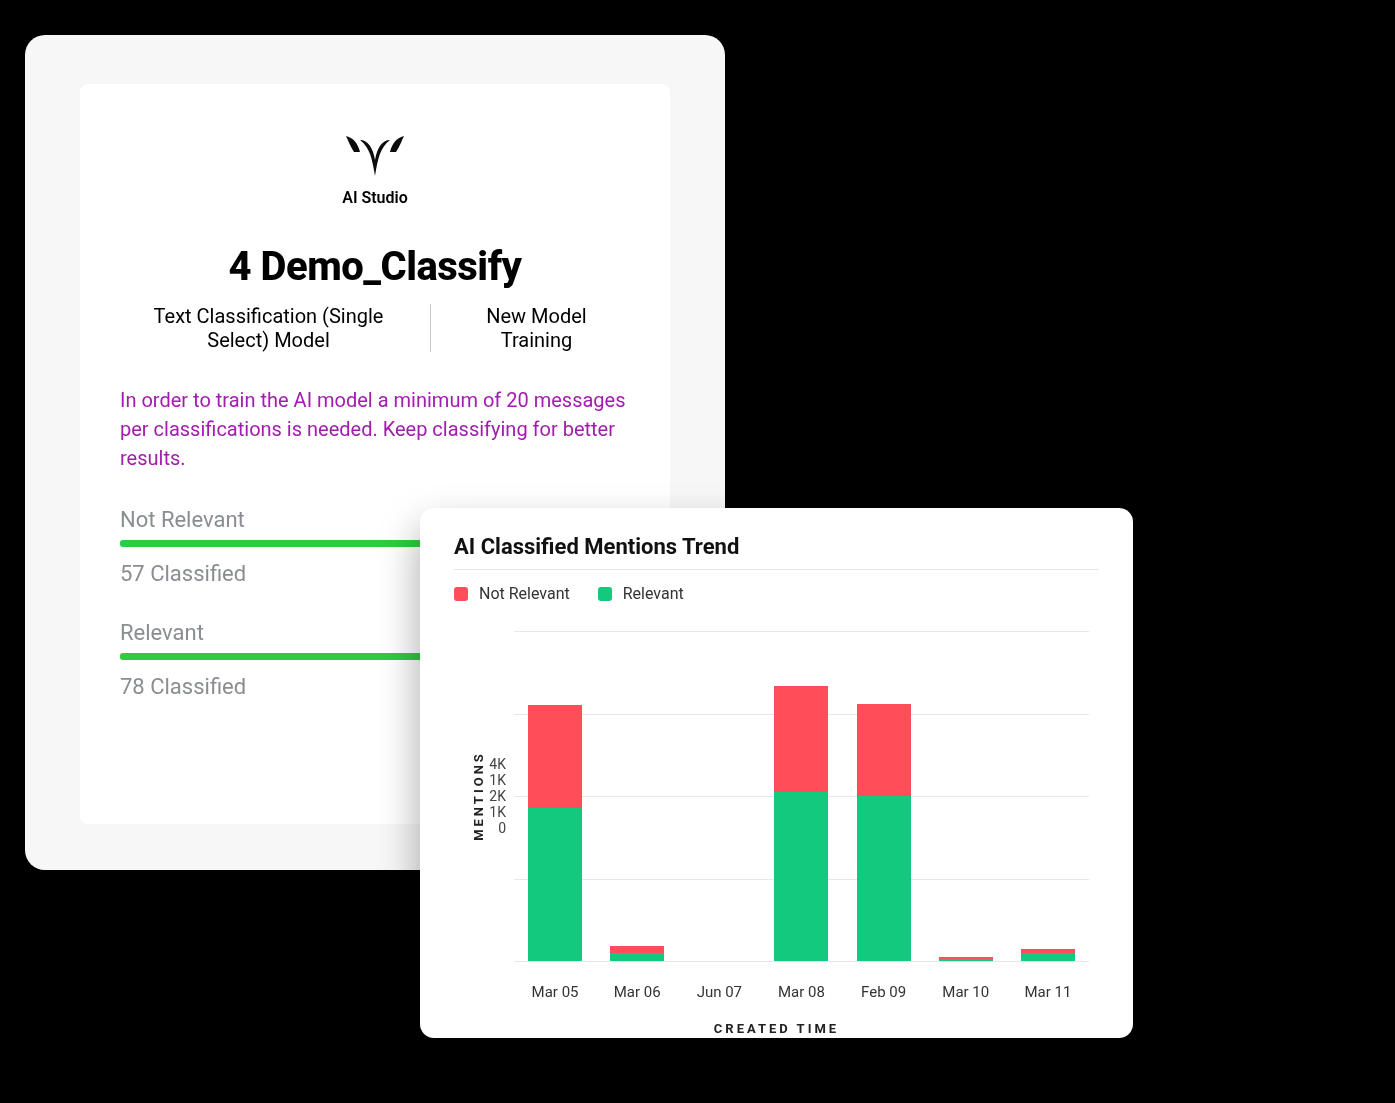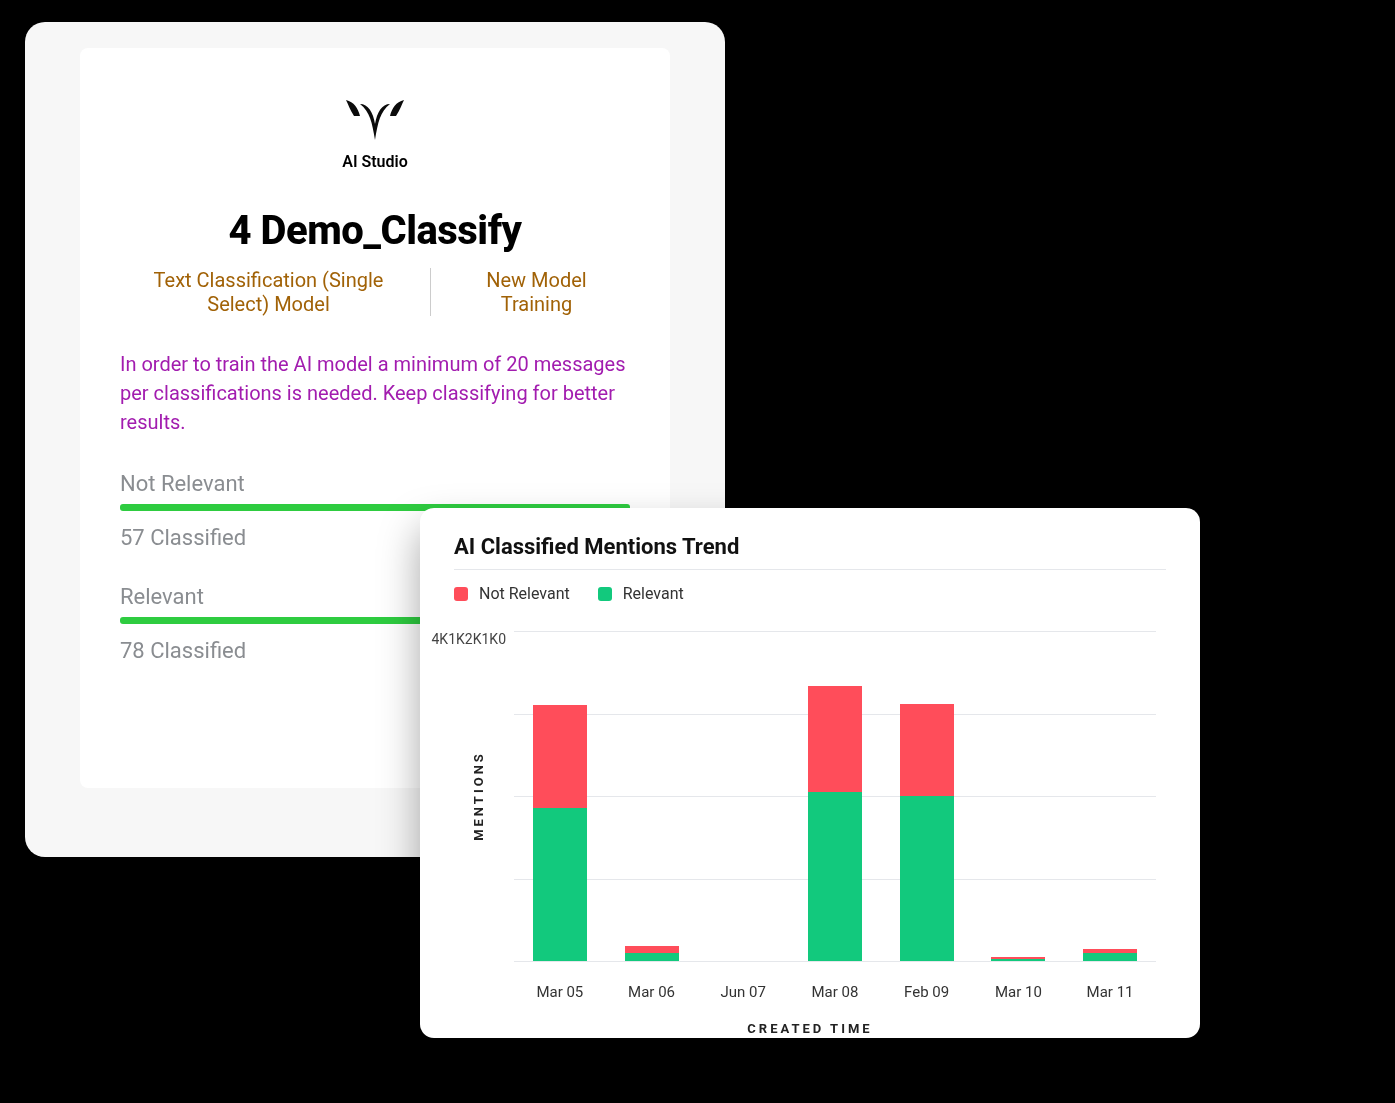--- a/index.html
+++ b/index.html
@@ -7,83 +7,83 @@
     font-family: -apple-system, BlinkMacSystemFont, "Segoe UI", Roboto, Helvetica, Arial, sans-serif;
     background: #000;
     width: 1395px;
     height: 1103px;
     position: relative;
     overflow: hidden;
   }
   .card-left {
     position: absolute;
     left: 25px;
-    top: 22px;
+    top: 35px;
     width: 700px;
     height: 835px;
     background: #f7f7f7;
     border-radius: 20px;
     box-shadow: 0 30px 50px rgba(0,0,0,.3);
-    padding: 26px 55px;
+    padding: 49px 55px;
   }
   .card-inner {
     background: #fff;
     border-radius: 8px;
     min-height: 740px;
     padding: 50px 40px 40px;
   }
   .logo-block { text-align: center; }
   .logo-icon { display: inline-block; }
   .logo-icon svg { width: 58px; height: 42px; }
   .studio-label { font-size: 16px; font-weight: 600; margin-top: 8px; }
   .main-title {
     text-align: center; font-size: 40px; font-weight: 800; margin-top: 36px;
     letter-spacing: -0.5px;
   }
   .meta-row {
     display: flex; justify-content: center; align-items: center;
-    margin-top: 14px; gap: 26px; font-size: 20px; color: #a16207;
+    margin-top: 14px; gap: 26px; font-size: 20px; color: #000000;
   }
   .meta-left { text-align: center; max-width: 270px; }
   .meta-right { text-align: center; max-width: 160px; }
   .meta-divider { width: 1px; height: 48px; background: #ccc; }
   .desc {
     margin-top: 34px; font-size: 20px; line-height: 1.45; color: #a21caf;
   }
   .class-block { margin-top: 34px; }
   .class-label { font-size: 22px; color: #8a8d91; }
   .progress {
     height: 7px; background: #2ecc40; border-radius: 3px; margin-top: 8px;
   }
   .classified { font-size: 22px; color: #8a8d91; margin-top: 14px; }
 
   .chart-card {
     position: absolute;
     left: 420px;
     top: 508px;
-    width: 780px;
+    width: 713px;
     height: 530px;
     background: #fff;
     border-radius: 14px;
     box-shadow: 0 20px 40px rgba(0,0,0,.35);
     padding: 26px 34px 40px;
   }
   .chart-title { font-size: 22px; font-weight: 700; color: #111; }
   .chart-rule { height: 1px; background: #e5e7eb; margin-top: 10px; }
   .legend { display: flex; gap: 28px; margin-top: 14px; font-size: 16px; color:#333;}
   .swatch { width: 14px; height: 14px; border-radius: 3px; display: inline-block; margin-right: 7px; vertical-align: -2px;}
   .swatch-red { background: #ff4d5a; }
   .swatch-green { background: #12c97d; }
   .plot {
     position: relative; height: 330px; margin-top: 28px;
     margin-left: 60px; margin-right: 10px;
   }
   .ylabels {
     position: absolute; left: -48px; top: 0; bottom: 0; width: 40px;
-    display: flex; flex-direction: row; justify-content: flex-end;
+    display: flex; flex-direction: column; justify-content: center;
     font-size: 14px; color:#444; text-align: right;
   }
   .yaxis-title {
     position: absolute; left: -80px; top: 50%; transform: translateY(-50%) rotate(-90deg);
     font-size: 13px; letter-spacing: 3px; font-weight: 700; color:#222;
   }
   .gridlines { position:absolute; inset:0; }
   .gridlines .gl {
     position:absolute; left:0; right:0; height:1px; background:#e5e7eb;
   }

